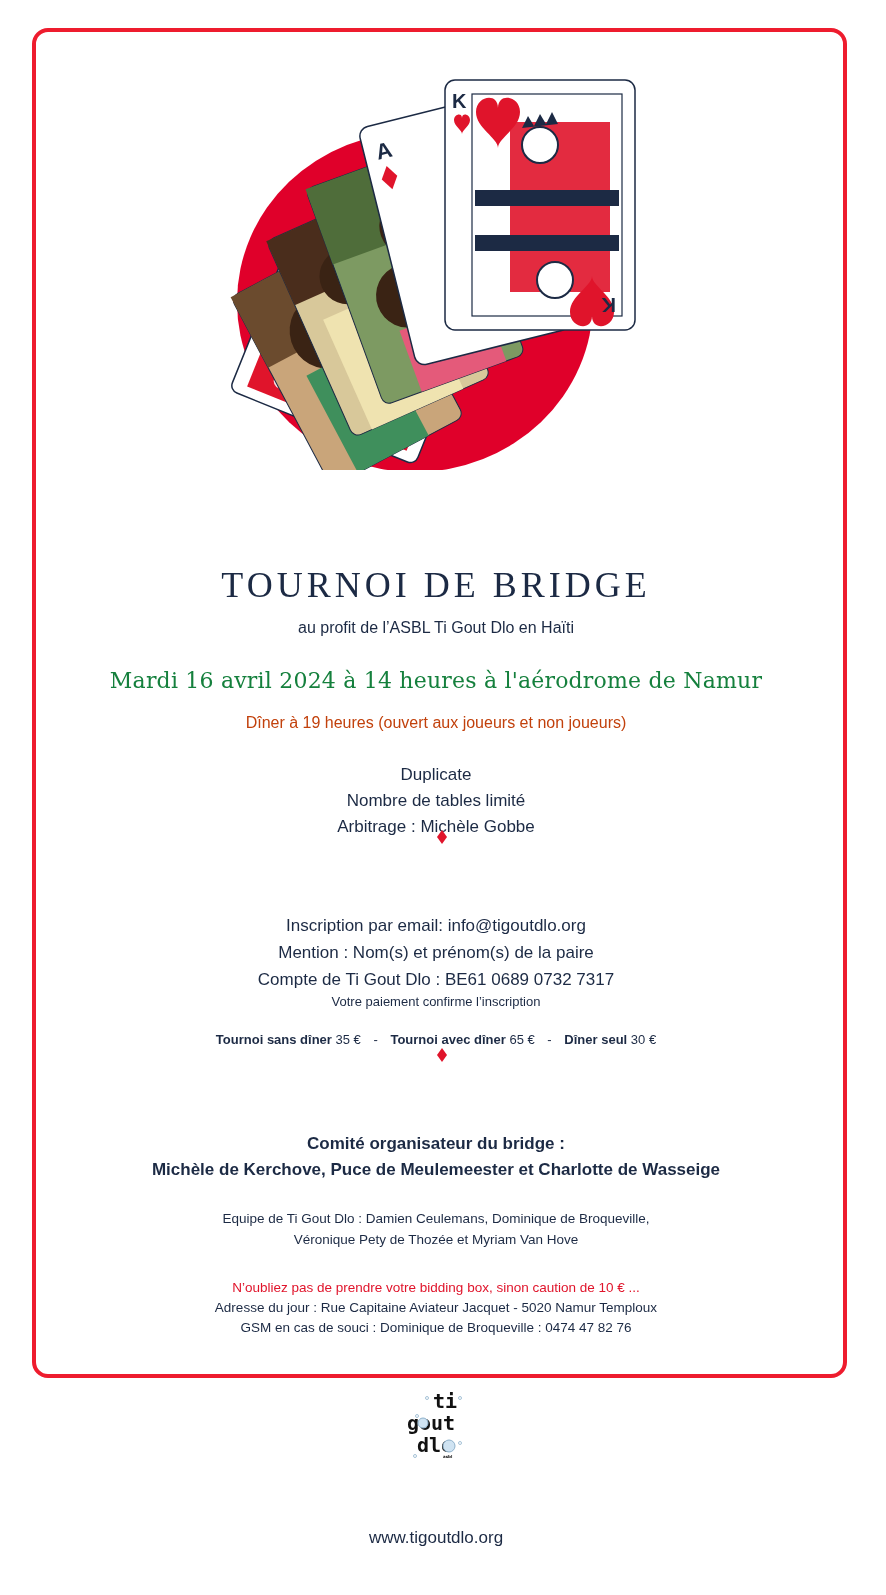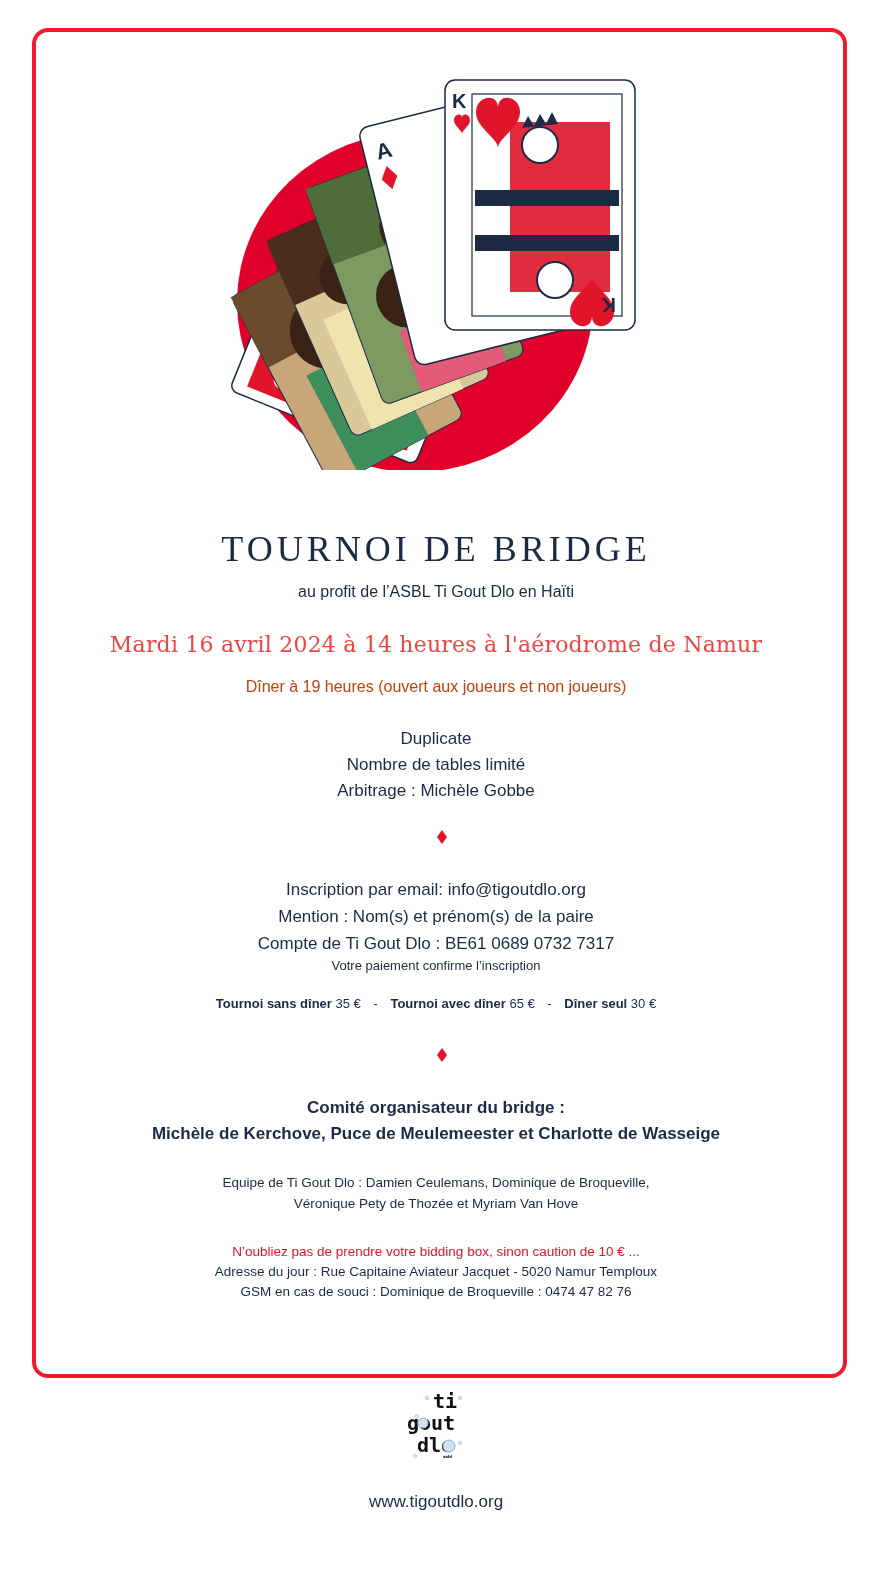--- a/index.html
+++ b/index.html
@@ -7,30 +7,30 @@
     body { position: relative; font-family: "Liberation Sans", sans-serif; color: #1c2a44; }
 
     .frame {
       position: absolute; left: 32px; top: 28px; width: 815px; height: 1350px;
       border: 4px solid #ee1c2e; border-radius: 16px;
     }
 
     .hero { position: absolute; left: 210px; top: 50px; width: 460px; height: 420px; }
     .hero svg { width: 100%; height: 100%; display: block; }
 
-    .center { position: absolute; left: 0; width: 872px; text-align: center; }
+    .center { position: absolute; left: 0; width: 872px; text-align: center; margin-top: 36px; }
 
     .title {
       top: 528px; font-family: "Liberation Serif", serif; font-size: 36px;
       letter-spacing: 4px; color: #1c2a44; font-weight: normal;
     }
     .subtitle { top: 583px; font-size: 16px; color: #1c2a44; }
 
     .date {
-      top: 632px; font-family: "DejaVu Serif", serif; font-size: 22px; color: #ef4444;
+      top: 632px; font-family: "DejaVu Serif", serif; font-size: 22px; color: #15803d;
       letter-spacing: 0.2px;
     }
     .dinner { top: 678px; font-size: 16px; color: #c2410c; }
 
     .details { top: 726px; font-size: 17px; line-height: 26px; color: #1c2a44; }
 
     .diamond {
       position: absolute; left: 437px; width: 10px; height: 14px;
     }
     .diamond svg { width: 100%; height: 100%; display: block; }

